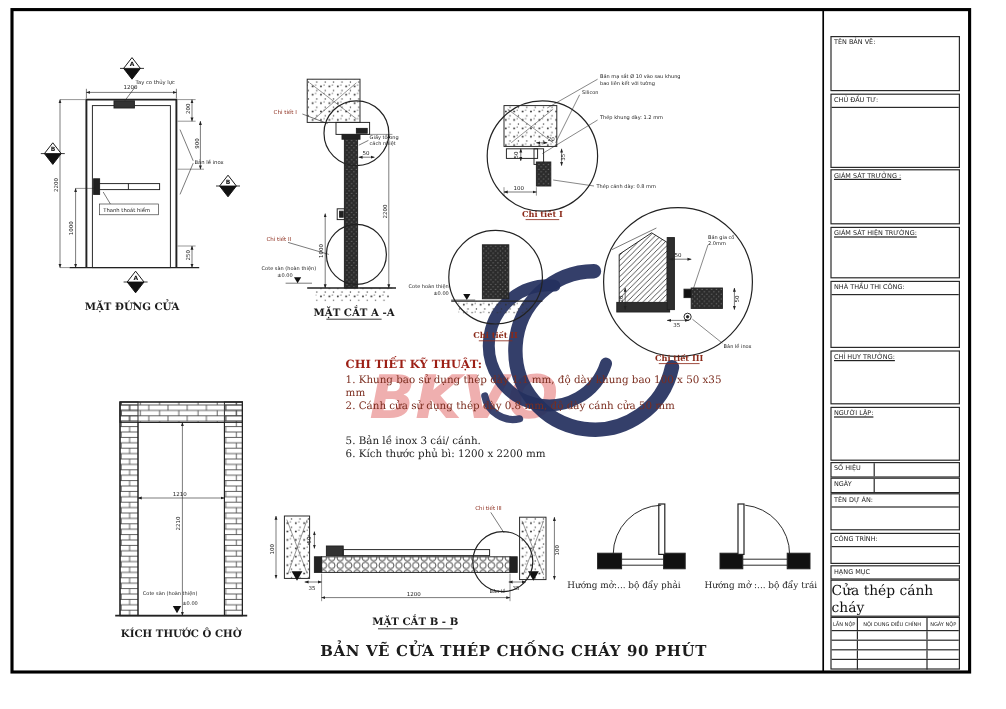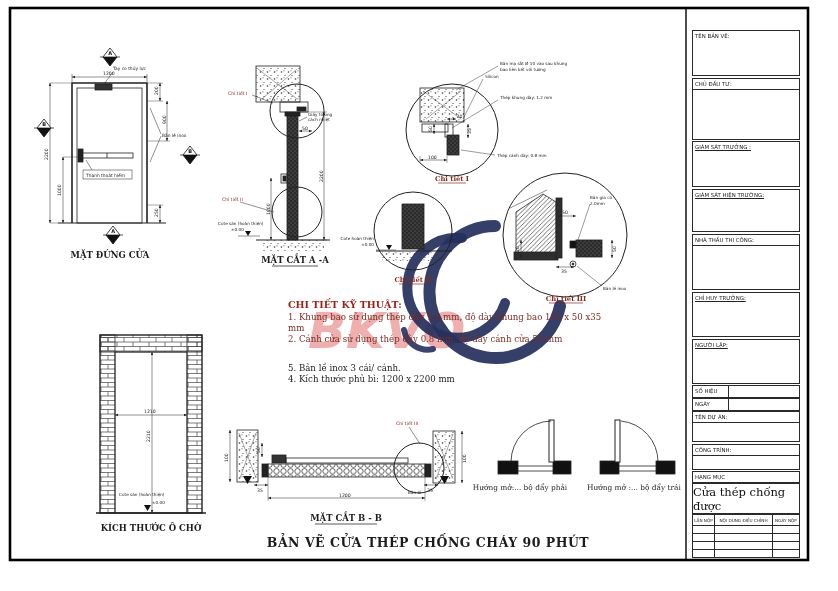--- a/index.html
+++ b/index.html
@@ -332,21 +332,21 @@
   <text class="stitle" x="634" y="490" text-anchor="middle">Hướng mở :... bộ đẩy trái</text>
 
   <text class="btitle" x="428" y="547" text-anchor="middle">BẢN VẼ CỬA THÉP CHỐNG CHÁY 90 PHÚT</text>
 </svg>
 
 <div id="technotes">
   <p class="hd">CHI TIẾT KỸ THUẬT:</p>
   <p class="it note-red">1. Khung bao sử dụng thép dày 1.1 mm, độ dày khung bao 100 x 50 x35 mm</p>
   <p class="it note-red">2. Cánh cửa sử dụng thép dày 0.8 mm, độ dày cánh cửa 50 mm</p>
   <p class="it note-dark" style="margin-top:19px">5. Bản lề inox 3 cái/ cánh.</p>
-  <p class="it note-dark">4. Kích thước phủ bì: 1200 x 2200 mm</p>
+  <p class="it note-dark">6. Kích thước phủ bì: 1200 x 2200 mm</p>
 </div>
 
 <div class="tb" style="left:692px;top:30px;width:108px;height:46px;">
   <div class="lab">TÊN BẢN VẼ:</div>
 </div>
 <div class="tb" style="left:692px;top:78px;width:108px;height:62px;">
   <div class="labrow">CHỦ ĐẦU TƯ:</div>
 </div>
 <div class="tb" style="left:692px;top:141px;width:108px;height:46px;">
   <div class="lab u">GIÁM SÁT TRƯỞNG :</div>
@@ -378,21 +378,21 @@
 <div class="tb" style="left:692px;top:411px;width:108px;height:31px;">
   <div class="labrow">TÊN DỰ ÁN:</div>
 </div>
 <div class="tb" style="left:692px;top:444px;width:108px;height:26px;">
   <div class="labrow">CÔNG TRÌNH:</div>
 </div>
 <div class="tb" style="left:692px;top:471px;width:108px;height:12px;">
   <div class="lab" style="padding-top:1.5px">HẠNG MỤC</div>
 </div>
 <div class="tb" style="left:692px;top:483px;width:108px;height:31px;">
-  <div class="bigname">Cửa thép chống được</div>
+  <div class="bigname">Cửa thép cánh cháy</div>
 </div>
 <div class="tb" style="left:692px;top:514px;width:108px;height:44px;">
   <div class="revhead">
     <div class="rc1">LẦN NỘP</div>
     <div class="rc2">NỘI DUNG ĐIỀU CHỈNH</div>
     <div class="rc3">NGÀY NỘP</div>
   </div>
   <div class="revrow">
         <div class="rc1"></div>
         <div class="rc2"></div>

